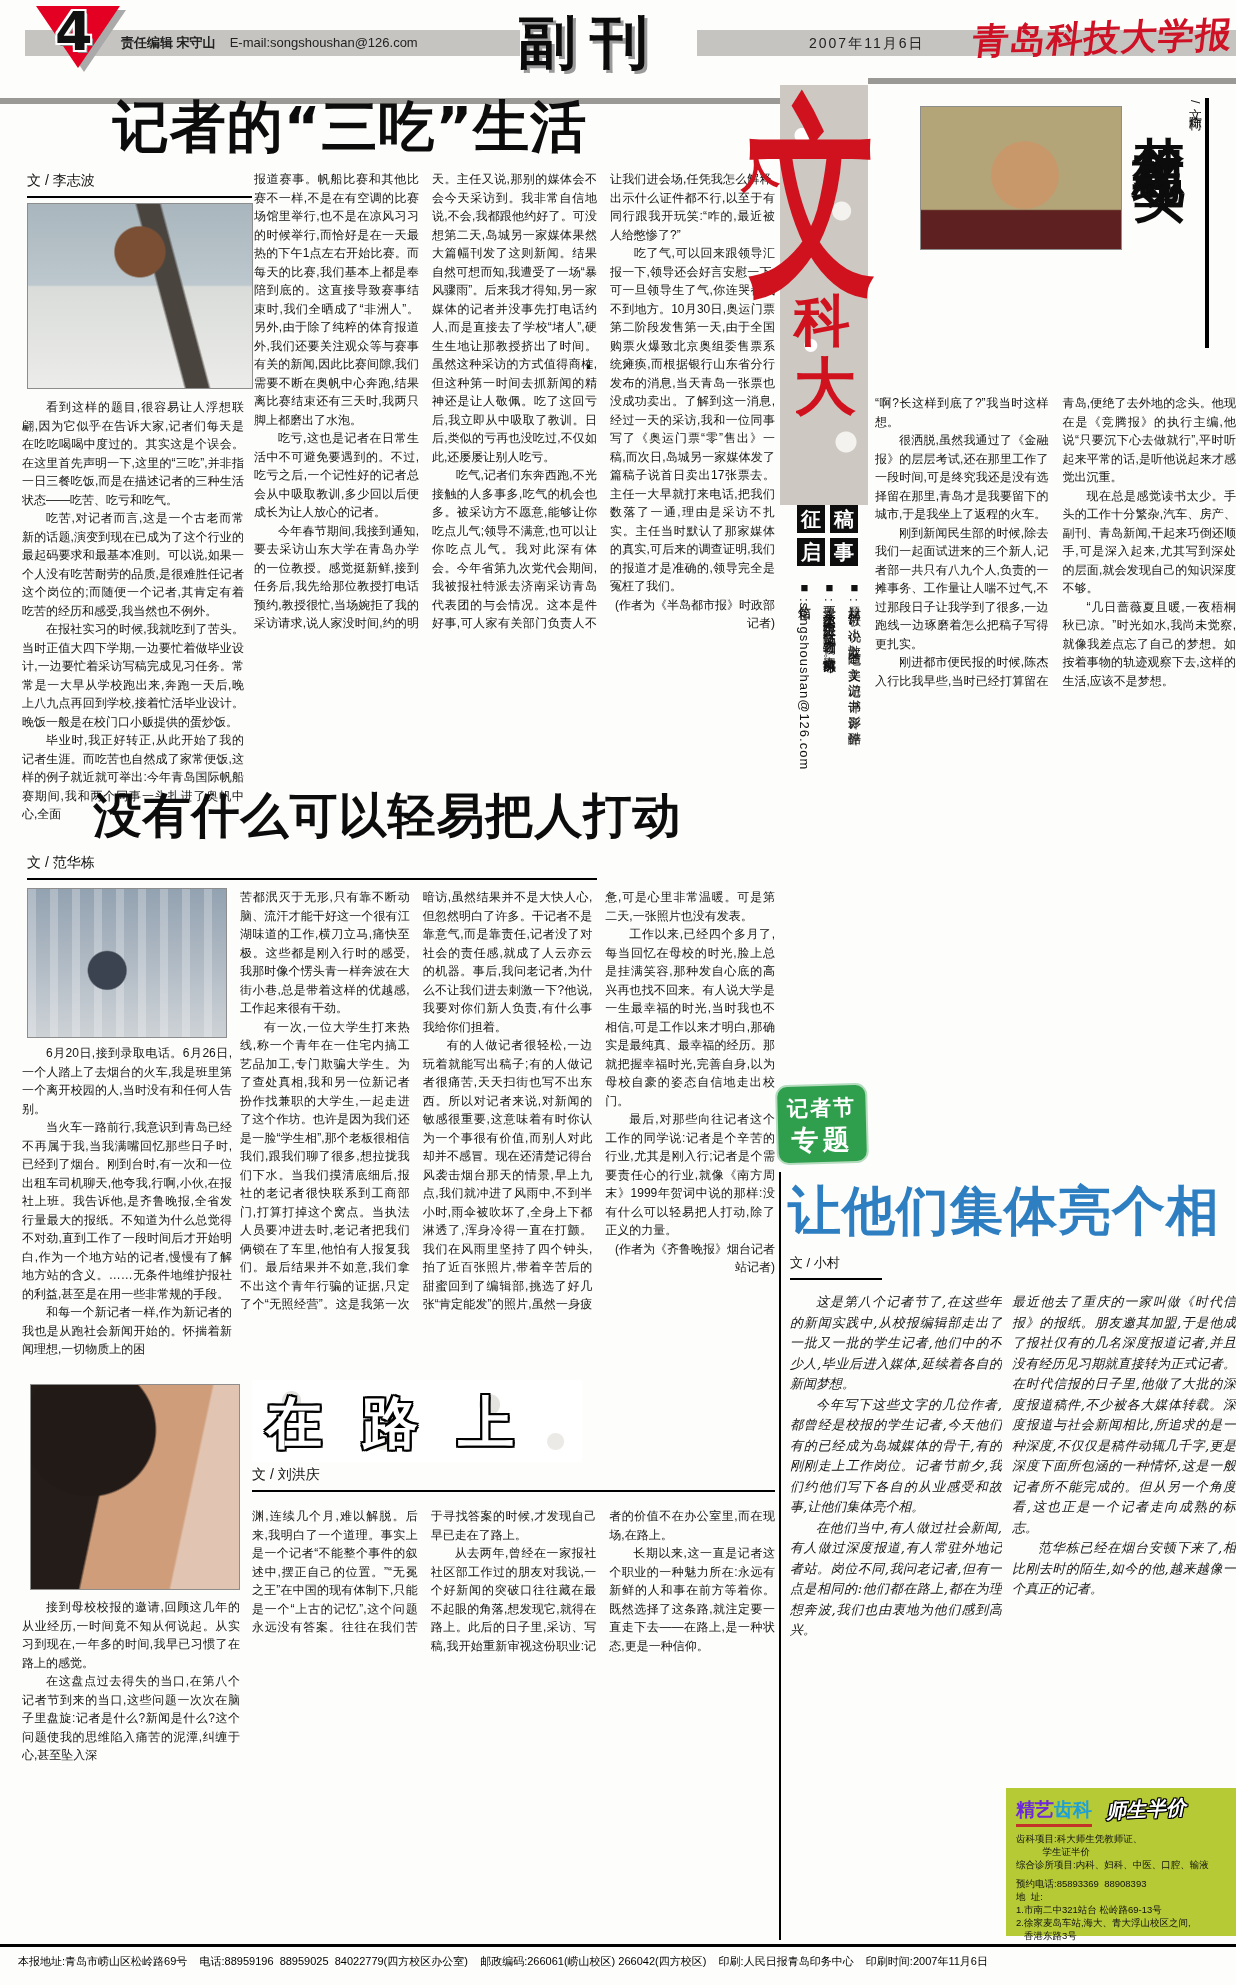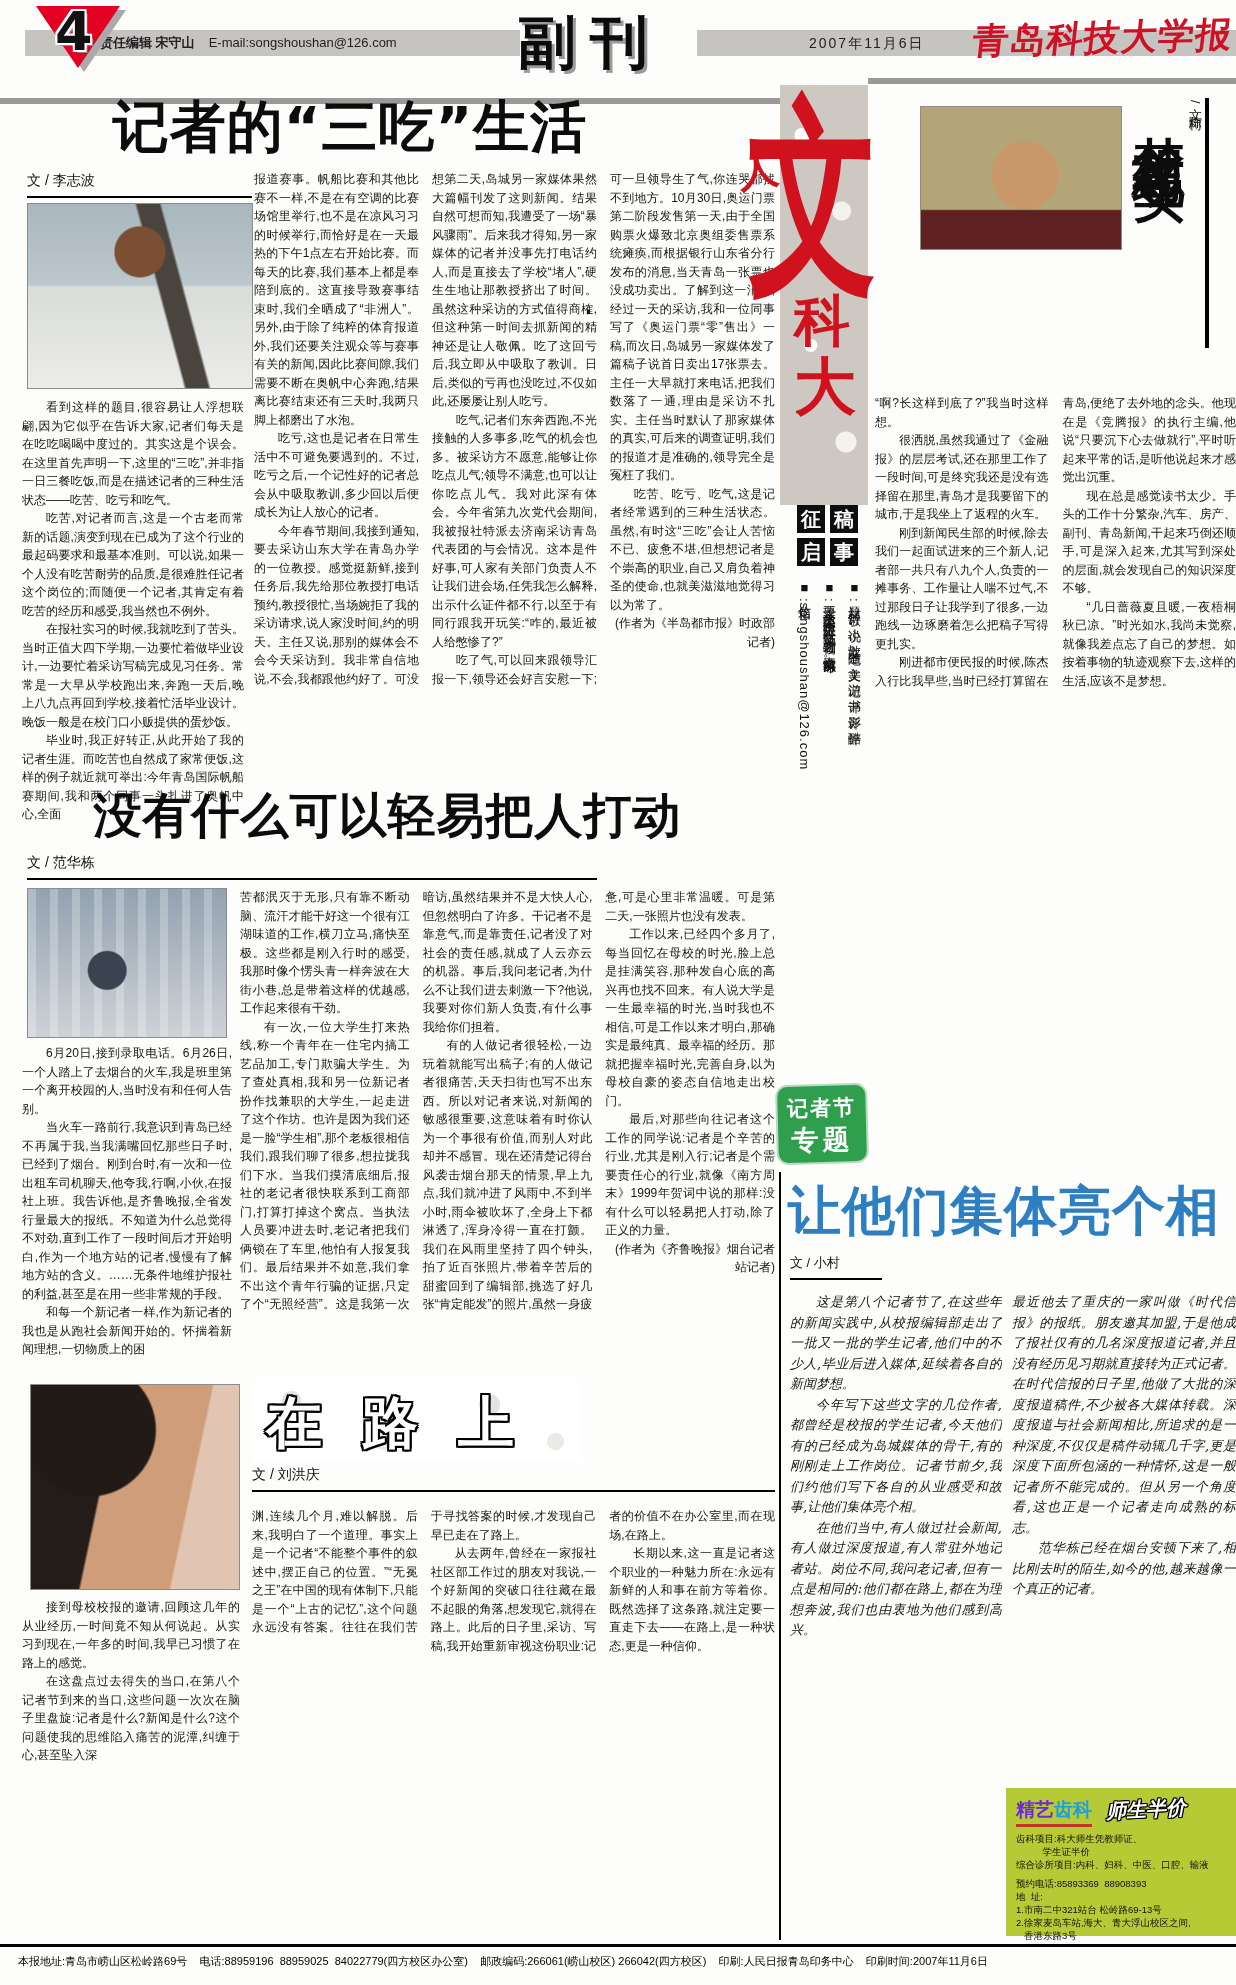--- a/index.html
+++ b/index.html
@@ -1,21 +1,21 @@
 <!DOCTYPE html>
 <html><head>
 <meta charset="utf-8">
 <style>
   html,body{margin:0;padding:0;}
   body{background:#e9e8e5;font-family:"Liberation Sans",sans-serif;}
   #page{position:relative;width:1236px;height:1985px;background:#fdfdfb;margin:0 auto;overflow:hidden;}
   .abs{position:absolute;}
   
   .hbar{background:#c6c4c1;height:26px;}
-  .hbar-left{left:25px;top:30px;width:495px;font-size:13px;color:#222;line-height:26px;padding-left:75px;box-sizing:border-box;}
+  .hbar-left{left:25px;top:30px;width:495px;font-size:13px;color:#222;line-height:26px;padding-left:96px;box-sizing:border-box;}
   .hbar-left b{margin-right:14px;}
   .tri-shadow{left:42px;top:10px;width:0;height:0;border-left:42px solid transparent;border-right:42px solid transparent;border-top:62px solid #aaa;}
   .tri{left:36px;top:6px;width:0;height:0;border-left:42px solid transparent;border-right:42px solid transparent;border-top:62px solid #e30022;}
   .pagenum{left:55px;top:0px;font-size:54px;font-weight:900;color:#111;font-family:"DejaVu Sans",sans-serif;
     text-shadow:2px 2px 0 #fff,-2px -2px 0 #fff,2px -2px 0 #fff,-2px 2px 0 #fff,3px 3px 0 #888;}
   .masthead{left:518px;top:4px;font-size:58px;font-weight:900;letter-spacing:14px;color:#0b0b0b;
     font-family:"DejaVu Sans",sans-serif;text-shadow:3px 3px 0 #9a9a9a;}
   .hbar-right{left:697px;top:30px;width:539px;}
   .hdate{position:absolute;left:112px;top:0;font-size:14px;line-height:26px;color:#222;letter-spacing:2px;}
   .hpaper{position:absolute;right:4px;top:-16px;font-size:36px;font-weight:900;color:#cf1126;
@@ -130,21 +130,20 @@
     <p>吃苦,对记者而言,这是一个古老而常新的话题,演变到现在已成为了这个行业的最起码要求和最基本准则。可以说,如果一个人没有吃苦耐劳的品质,是很难胜任记者这个岗位的;而随便一个记者,其肯定有着吃苦的经历和感受,我当然也不例外。</p>
     <p>在报社实习的时候,我就吃到了苦头。当时正值大四下学期,一边要忙着做毕业设计,一边要忙着采访写稿完成见习任务。常常是一大早从学校跑出来,奔跑一天后,晚上八九点再回到学校,接着忙活毕业设计。晚饭一般是在校门口小贩提供的蛋炒饭。</p>
     <p>毕业时,我正好转正,从此开始了我的记者生涯。而吃苦也自然成了家常便饭,这样的例子就近就可举出:今年青岛国际帆船赛期间,我和两个同事一头扎进了奥帆中心,全面</p>
   </div>
   <div class="abs body-text clip cols3" style="left:254px;top:170px;width:521px;height:652px;">
     <p class="noind">报道赛事。帆船比赛和其他比赛不一样,不是在有空调的比赛场馆里举行,也不是在凉风习习的时候举行,而恰好是在一天最热的下午1点左右开始比赛。而每天的比赛,我们基本上都是奉陪到底的。这直接导致赛事结束时,我们全晒成了“非洲人”。另外,由于除了纯粹的体育报道外,我们还要关注观众等与赛事有关的新闻,因此比赛间隙,我们需要不断在奥帆中心奔跑,结果离比赛结束还有三天时,我两只脚上都磨出了水泡。</p>
     <p>吃亏,这也是记者在日常生活中不可避免要遇到的。不过,吃亏之后,一个记性好的记者总会从中吸取教训,多少回以后便成长为让人放心的记者。</p>
     <p>今年春节期间,我接到通知,要去采访山东大学在青岛办学的一位教授。感觉挺新鲜,接到任务后,我先给那位教授打电话预约,教授很忙,当场婉拒了我的采访请求,说人家没时间,约的明天。主任又说,那别的媒体会不会今天采访到。我非常自信地说,不会,我都跟他约好了。可没想第二天,岛城另一家媒体果然大篇幅刊发了这则新闻。结果自然可想而知,我遭受了一场“暴风骤雨”。后来我才得知,另一家媒体的记者并没事先打电话约人,而是直接去了学校“堵人”,硬生生地让那教授挤出了时间。虽然这种采访的方式值得商榷,但这种第一时间去抓新闻的精神还是让人敬佩。吃了这回亏后,我立即从中吸取了教训。日后,类似的亏再也没吃过,不仅如此,还屡屡让别人吃亏。</p>
     <p>吃气,记者们东奔西跑,不光接触的人多事多,吃气的机会也多。被采访方不愿意,能够让你吃点儿气;领导不满意,也可以让你吃点儿气。我对此深有体会。今年省第九次党代会期间,我被报社特派去济南采访青岛代表团的与会情况。这本是件好事,可人家有关部门负责人不让我们进会场,任凭我怎么解释,出示什么证件都不行,以至于有同行跟我开玩笑:“咋的,最近被人给憋惨了?”</p>
     <p>吃了气,可以回来跟领导汇报一下,领导还会好言安慰一下;可一旦领导生了气,你连哭都找不到地方。10月30日,奥运门票第二阶段发售第一天,由于全国购票火爆致北京奥组委售票系统瘫痪,而根据银行山东省分行发布的消息,当天青岛一张票也没成功卖出。了解到这一消息,经过一天的采访,我和一位同事写了《奥运门票“零”售出》一稿,而次日,岛城另一家媒体发了篇稿子说首日卖出17张票去。主任一大早就打来电话,把我们数落了一通,理由是采访不扎实。主任当时默认了那家媒体的真实,可后来的调查证明,我们的报道才是准确的,领导完全是冤枉了我们。</p>
-    <p>吃苦、吃亏、吃气,这是记者经常遇到的三种生活状态。虽然,有时这“三吃”会让人苦恼不已、疲惫不堪,但想想记者是个崇高的职业,自己又肩负着神圣的使命,也就美滋滋地觉得习以为常了。</p>
     <p class="credit">(作者为《半岛都市报》时政部记者)</p>
   </div>
 
   <div class="abs band"></div>
   <div class="abs rw rw-ren">人</div>
   <div class="abs rw rw-wen">文</div>
   <div class="abs rw rw-ke">科</div>
   <div class="abs rw rw-da">大</div>
 
   <div class="abs seal">

